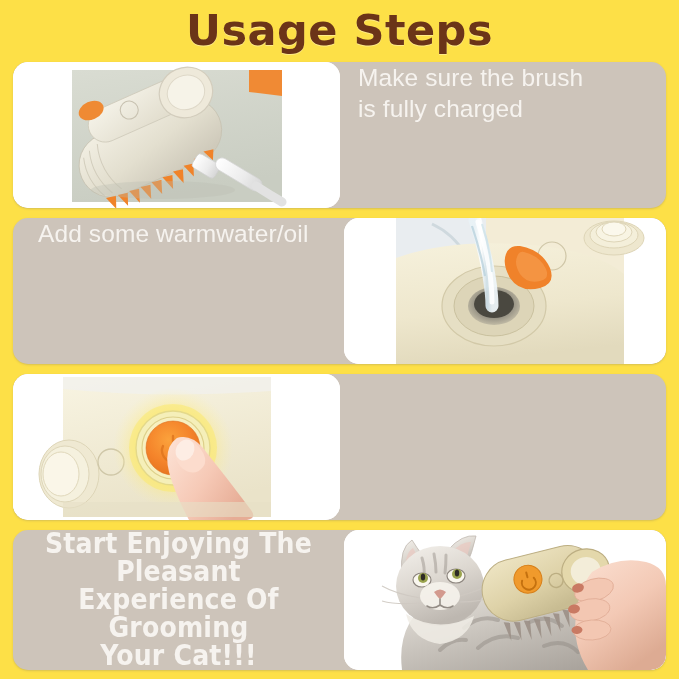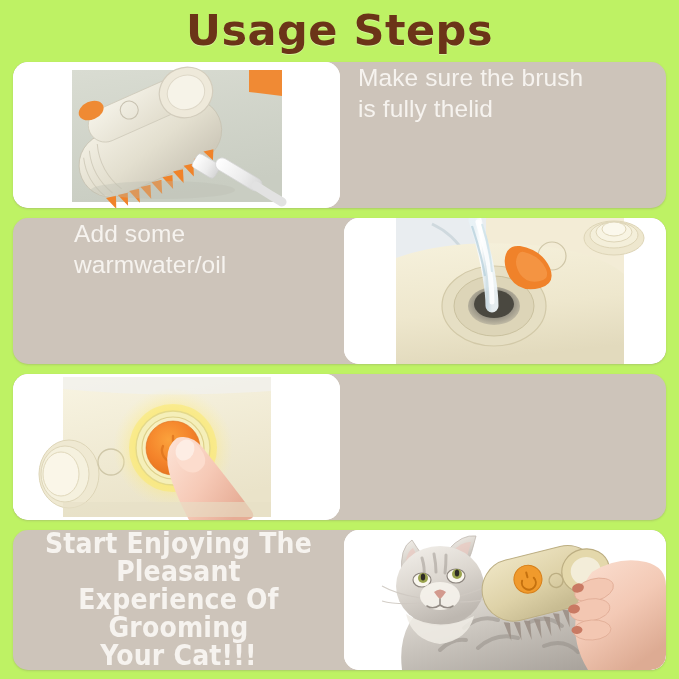--- a/index.html
+++ b/index.html
@@ -12,21 +12,21 @@
     background: #f7f5f3;
     font-family: "Liberation Sans", sans-serif;
     overflow: hidden;
     position: relative;
   }
 
   #page {
     width: 679px;
     height: 679px;
     position: relative;
-    background: #bef264;
+    background: #fde047;
   }
 
   
   #page-title {
     position: absolute;
     left: 0;
     top: 3px;
     width: 679px;
     text-align: center;
     font-size: 43px;
@@ -79,21 +79,21 @@
   .caption {
     flex: 1 1 auto;
     display: flex;
     align-items: flex-start;
     color: #f6f3ef;
     font-size: 24.5px;
     line-height: 31px;
     font-weight: normal;
     letter-spacing: 0.1px;
   }
-  .caption.pad-left  { padding-left: 25px; padding-right: 12px; margin-left: 36px; }
+  .caption.pad-left  { padding-left: 25px; padding-right: 12px; }
   .caption.pad-right { padding-left: 18px; padding-right: 14px; }
 
   .caption .caption-text { display: block; }
 
   
   .caption.finale {
     justify-content: center;
     text-align: center;
     font-family: "DejaVu Sans Condensed", "Liberation Sans Narrow", "Liberation Sans", sans-serif;
     font-weight: bold;
@@ -187,21 +187,21 @@
             </g>
 
             <ellipse cx="150" cy="128" rx="72" ry="9" fill="#b9bdb1" opacity="0.35"></ellipse>
           </g>
         </svg>
       </div>
 
       <div class="caption pad-right">
         <span class="caption-text">
           <span>Make sure the brush</span><br>
-          <span>is fully thelid</span>
+          <span>is fully charged</span>
         </span>
       </div>
 
     </div>
   </div>
 
   <div class="step-panel p2">
     <div class="panel-inner reverse">
 
       <div class="media-card right-card">

